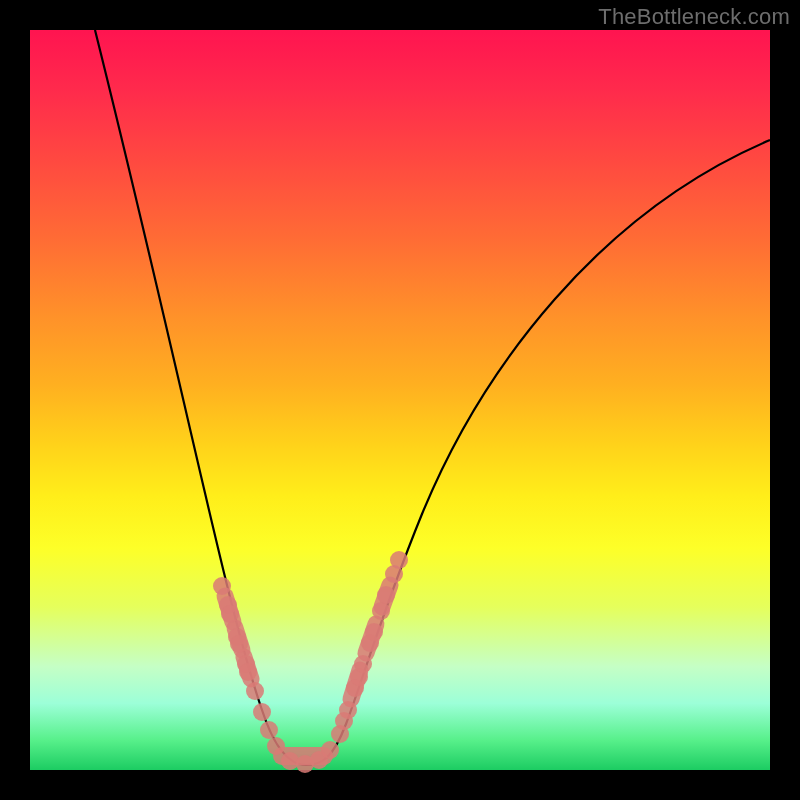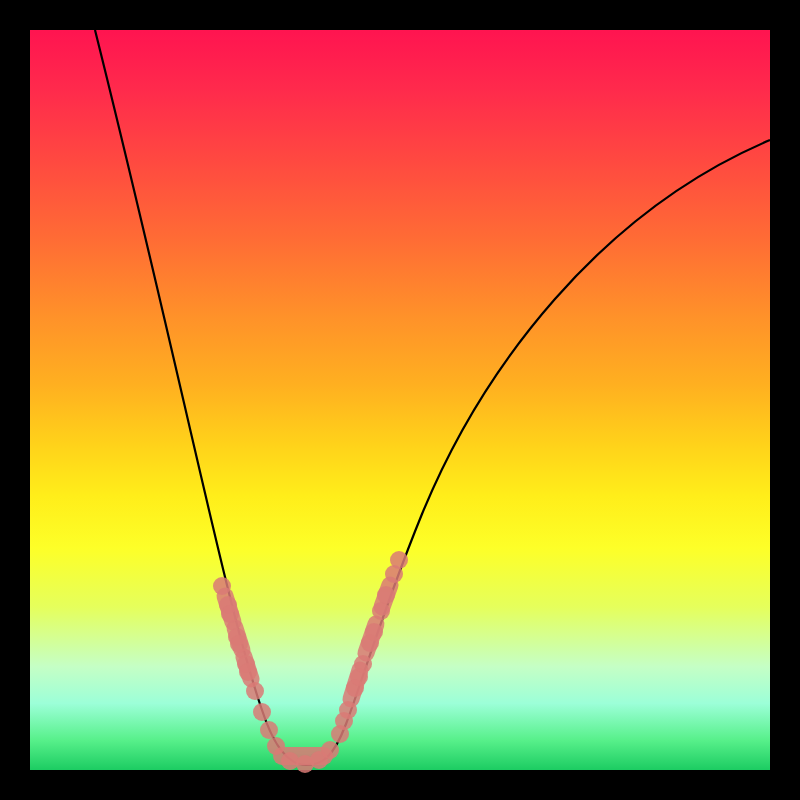--- a/index.html
+++ b/index.html
@@ -67,20 +67,21 @@
     stroke: #d97a76;
     stroke-opacity: 0.85;
     stroke-linecap: round;
   }
 </style>
 </head>
 <body>
 
 <div class="frame">
 
+  <div class="watermark">TheBottleneck.com</div>
 
   <div class="plot-area">
     <svg class="curves" viewBox="0 0 740 740">
 
       <path fill="none" stroke="#000" stroke-width="2.2" d="M 65 0 C 150 340, 196 576, 232 680 C 243 714, 258 735, 276 735 C 292 735, 303 728, 316 694 C 332 652, 352 582, 392 484 C 452 338, 570 182, 740 110"></path>
 
       <g id="seg-group">
           <line x1="252" y1="726" x2="294" y2="726" stroke-width="18" class="salmon-seg"></line>
           <line x1="195" y1="566" x2="203" y2="592" stroke-width="17" class="salmon-seg"></line>
           <line x1="205" y1="598" x2="212" y2="620" stroke-width="17" class="salmon-seg"></line>

